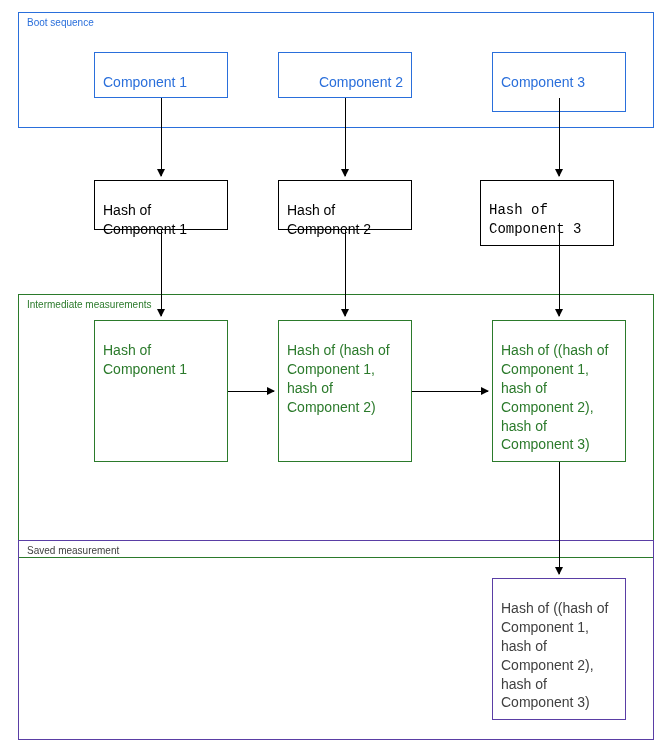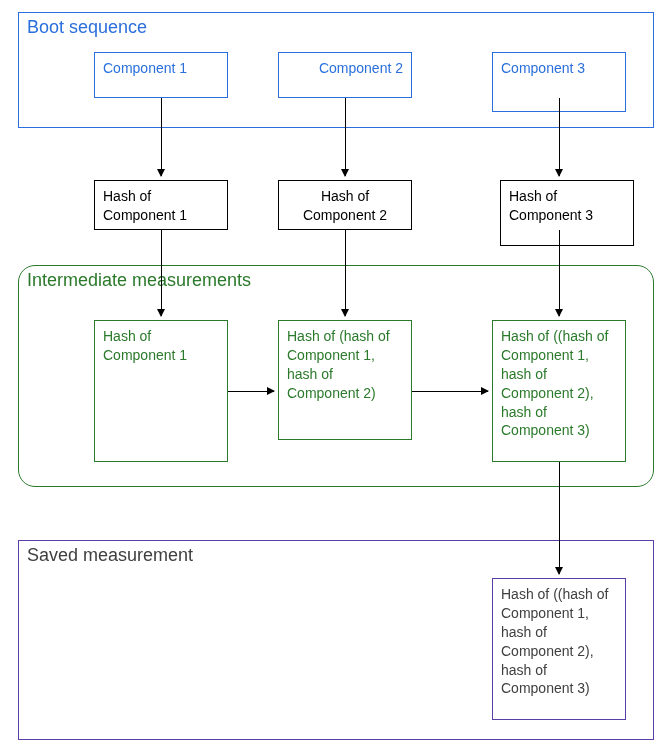--- a/index.html
+++ b/index.html
@@ -14,31 +14,31 @@
     position: relative;
   }
   .container-box {
     position: absolute;
     border: 1px solid;
     padding: 6px 10px;
   }
   .small-box {
     position: absolute;
     border: 1px solid;
-    padding: 6px 8px;
+    padding: 20px 8px;
     line-height: 1.35;
   }
   
   .blue { border-color: #2a6fdb; color: #2a6fdb; }
   .black { border-color: #000; color: #000; }
   .green { border-color: #2b7a2b; color: #2b7a2b; }
   .purple { border-color: #5a3ea5; color: #404040; }
   .title {
     position: absolute;
-    font-size: 18px;
+    font-size: 10px;
   }
   
   .arrow-v {
     position: absolute;
     width: 1px;
     background: #000;
   }
   .arrow-v::after {
     content: "";
     position: absolute;
@@ -78,38 +78,38 @@
 <div class="small-box blue" style="left:278px; top:52px; width:134px; height:46px;text-align:right;">
   <span>Component 2</span>
 </div>
 <div class="small-box blue" style="left:492px; top:52px; width:134px; height:60px;">
   <span>Component 3</span>
 </div>
 
 <div class="small-box black" style="left:94px; top:180px; width:134px; height:50px;">
   <span>Hash of Component 1</span>
 </div>
-<div class="small-box black" style="left:278px; top:180px; width:134px; height:50px;text-align:center;">
+<div class="small-box black" style="left:278px; top:180px; width:134px; height:50px;">
   <span>Hash of Component 2</span>
 </div>
-<div class="small-box black" style="left:500px; top:180px; width:134px; height:66px;">
+<div class="small-box black" style="left:480px; top:180px; width:134px; height:66px;font-family:Liberation Mono, monospace;">
   <span>Hash of Component 3</span>
 </div>
 
 <div class="arrow-v" style="left:161px; top:98px; height:78px;"></div>
 <div class="arrow-v" style="left:345px; top:98px; height:78px;"></div>
 <div class="arrow-v" style="left:559px; top:98px; height:78px;"></div>
 
-<div class="container-box green" style="left:18px; top:265px; width:636px; height:222px;border-radius:17px;">
+<div class="container-box green" style="left:18px; top:294px; width:636px; height:264px;">
   <span class="title green" style="left:8px; top:4px;">Intermediate measurements</span>
 </div>
 <div class="small-box green" style="left:94px; top:320px; width:134px; height:142px;">
   <span>Hash of Component 1</span>
 </div>
-<div class="small-box green" style="left:278px; top:320px; width:134px; height:120px;">
+<div class="small-box green" style="left:278px; top:320px; width:134px; height:142px;">
   <span>Hash of (hash of Component 1, hash of Component 2)</span>
 </div>
 <div class="small-box green" style="left:492px; top:320px; width:134px; height:142px;">
   <span>Hash of ((hash of Component 1, hash of Component 2), hash of Component 3)</span>
 </div>
 
 <div class="arrow-v" style="left:161px; top:230px; height:86px;"></div>
 <div class="arrow-v" style="left:345px; top:230px; height:86px;"></div>
 <div class="arrow-v" style="left:559px; top:230px; height:86px;"></div>
 

